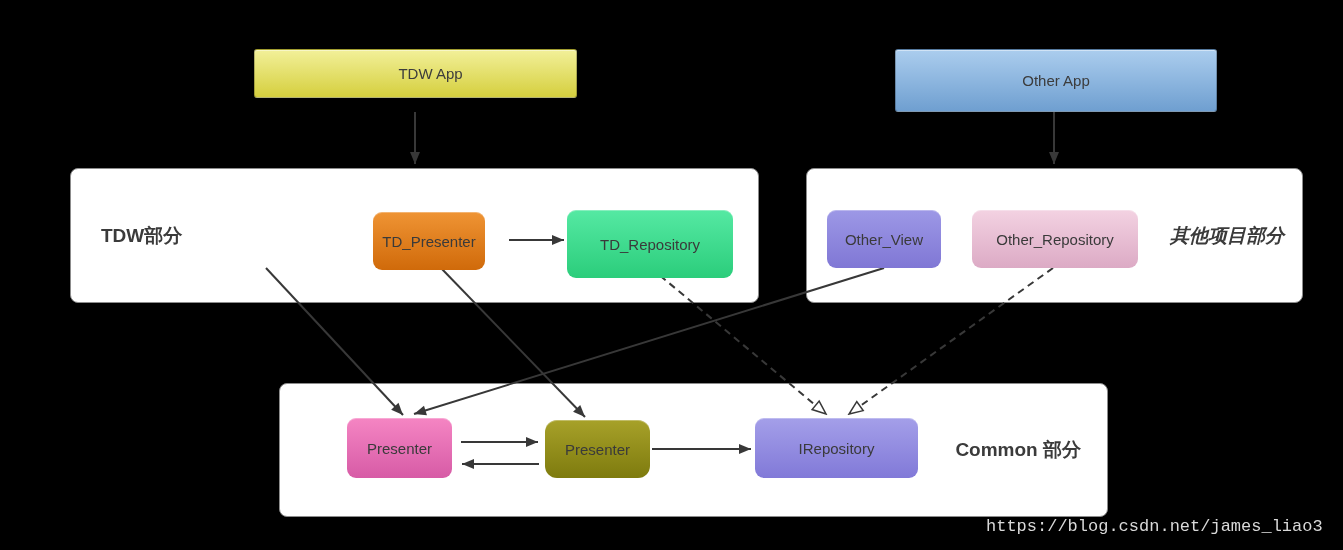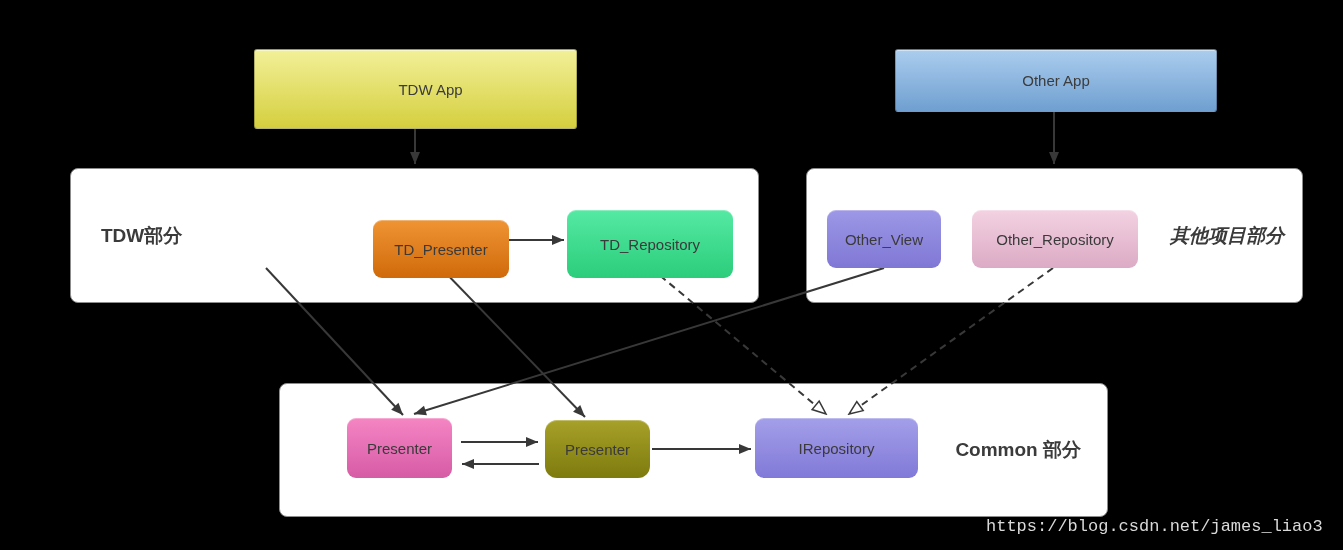--- a/index.html
+++ b/index.html
@@ -67,28 +67,28 @@
     <line class="edge" x1="266" y1="268" x2="403" y2="415" marker-end="url(#headFilled)"></line>
     <line class="edge" x1="884" y1="268" x2="414" y2="414" marker-end="url(#headFilled)"></line>
     <line class="edge" x1="441" y1="268" x2="585" y2="417" marker-end="url(#headFilled)"></line>
     <line class="edge dashed" x1="651" y1="268" x2="826" y2="414" marker-end="url(#headOpen)"></line>
     <line class="edge dashed" x1="1053" y1="268" x2="849" y2="414" marker-end="url(#headOpen)"></line>
     <line class="edge" x1="461" y1="442" x2="538" y2="442" marker-end="url(#headFilled)"></line>
     <line class="edge" x1="539" y1="464" x2="462" y2="464" marker-end="url(#headFilled)"></line>
     <line class="edge" x1="652" y1="449" x2="751" y2="449" marker-end="url(#headFilled)"></line>
   </svg>
 
-  <div class="app" style="left: 254px; top: 49px; width: 323px; height: 80px; background: linear-gradient(rgb(242, 240, 153), rgb(213, 207, 62)); padding-left: 30px;">
+  <div class="app" style="left: 254px; top: 49px; width: 323px; height: 49px; background: linear-gradient(rgb(242, 240, 153), rgb(213, 207, 62)); padding-left: 30px;">
     <span>TDW App</span>
   </div>
   <div class="app" style="left: 895px; top: 49px; width: 322px; height: 63px; background: linear-gradient(rgb(171, 205, 238), rgb(111, 159, 208));">
     <span>Other App</span>
   </div>
 
-  <div class="node" style="left: 373px; top: 220px; width: 136px; height: 58px; background: linear-gradient(rgb(239, 148, 52), rgb(208, 106, 10));">
+  <div class="node" style="left: 373px; top: 212px; width: 112px; height: 58px; background: linear-gradient(rgb(239, 148, 52), rgb(208, 106, 10));">
     <span>TD_Presenter</span>
   </div>
   <div class="node" style="left: 567px; top: 210px; width: 166px; height: 68px; background: linear-gradient(rgb(85, 233, 163), rgb(43, 205, 123));">
     <span>TD_Repository</span>
   </div>
   <div class="node" style="left: 827px; top: 210px; width: 114px; height: 58px; background: linear-gradient(rgb(157, 152, 230), rgb(128, 119, 213));">
     <span>Other_View</span>
   </div>
   <div class="node" style="left: 972px; top: 210px; width: 166px; height: 58px; background: linear-gradient(rgb(243, 210, 226), rgb(220, 170, 197));">
     <span>Other_Repository</span>

